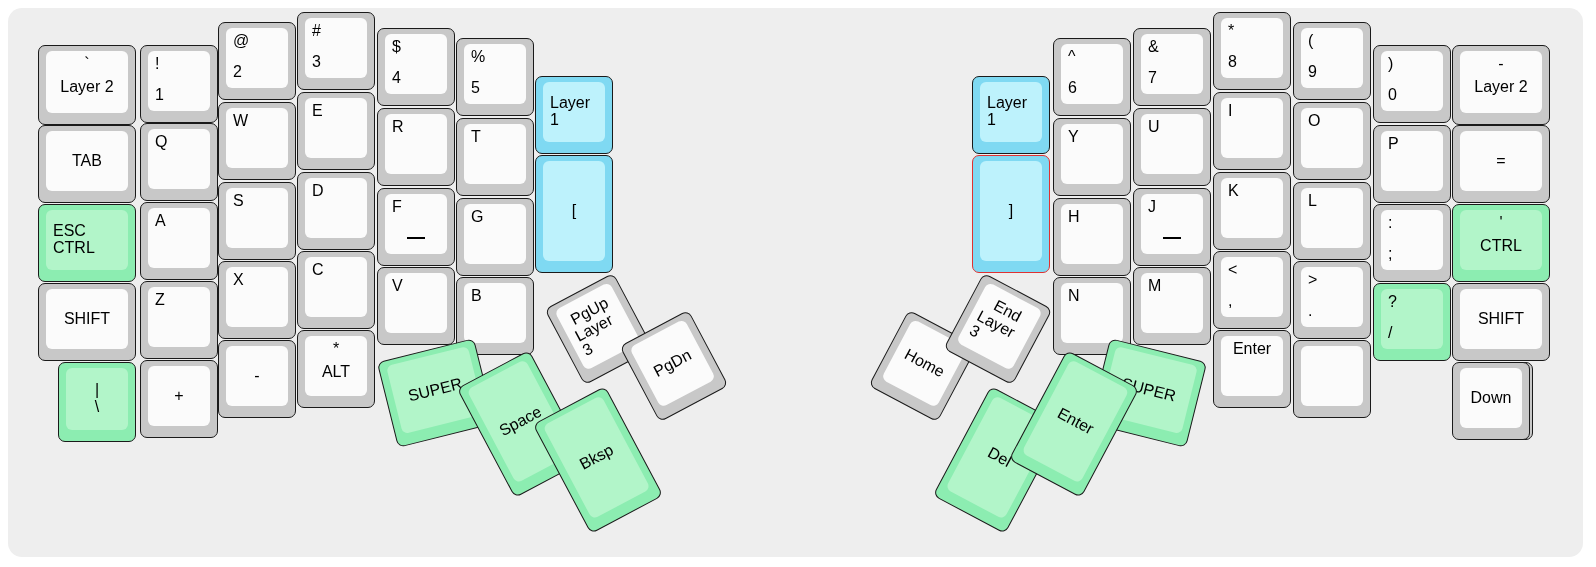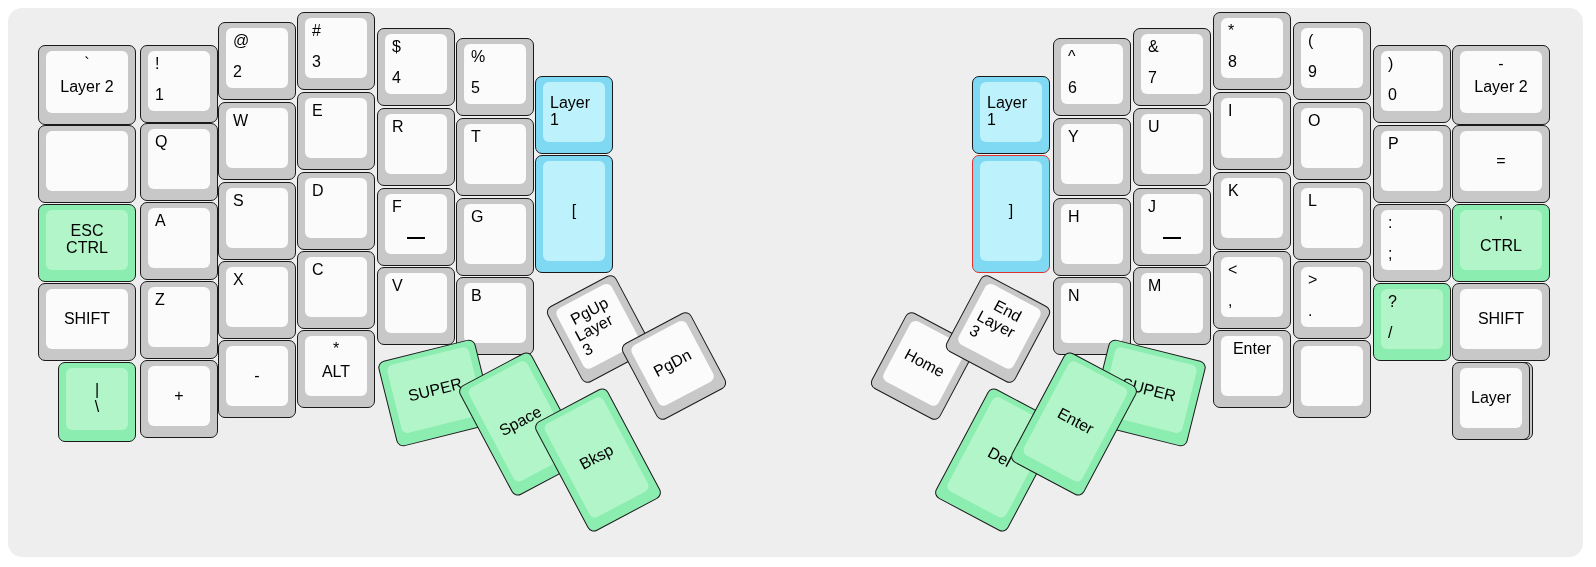--- a/index.html
+++ b/index.html
@@ -133,20 +133,23 @@
         </div>
       </div>
       <div class="key k-cyan" style="left: 535px; top: 76px; width: 78px; height: 78px;">
         <div class="cap"></div>
         <div class="labels" style="align-items: center; justify-content: center;">
           <span class="lbl-main">Layer 1</span>
         </div>
       </div>
       <div class="key " style="left: 38px; top: 125px; width: 98px; height: 78px;">
         <div class="cap"></div>
+        <div class="labels" style="align-items: center; justify-content: center;">
+          <span class="lbl-main">TAB</span>
+        </div>
       </div>
       <div class="key " style="left: 140px; top: 123px; width: 78px; height: 78px;">
         <div class="cap"></div>
         <div class="labels" style="align-items: flex-start; justify-content: flex-start;">
           <span class="lbl-top">Q</span>
         </div>
       </div>
       <div class="key " style="left: 218px; top: 102px; width: 78px; height: 78px;">
         <div class="cap"></div>
         <div class="labels" style="align-items: flex-start; justify-content: flex-start;">
@@ -172,21 +175,21 @@
         </div>
       </div>
       <div class="key k-cyan" style="left: 535px; top: 155px; width: 78px; height: 118px;">
         <div class="cap"></div>
         <div class="labels" style="align-items: center; justify-content: center;">
           <span class="lbl-main">[</span>
         </div>
       </div>
       <div class="key k-green" style="left: 38px; top: 204px; width: 98px; height: 78px;">
         <div class="cap"></div>
-        <div class="labels" style="align-items: center; justify-content: center;">
+        <div class="labels" style="align-items: flex-start; justify-content: center;">
           <span class="lbl-main">ESC</span>
           <span class="lbl-sub">CTRL</span>
         </div>
       </div>
       <div class="key " style="left: 140px; top: 202px; width: 78px; height: 78px;">
         <div class="cap"></div>
         <div class="labels" style="align-items: flex-start; justify-content: flex-start;">
           <span class="lbl-top">A</span>
         </div>
       </div>
@@ -489,21 +492,21 @@
       </div>
       <div class="key " style="left: 1455px; top: 362px; width: 78px; height: 78px;">
         <div class="cap"></div>
         <div class="labels" style="align-items: center; justify-content: center;">
           <span class="lbl-main">Up</span>
         </div>
       </div>
       <div class="key " style="left: 1452px; top: 362px; width: 78px; height: 78px;">
         <div class="cap"></div>
         <div class="labels" style="align-items: center; justify-content: center;">
-          <span class="lbl-main">Layer</span>
+          <span class="lbl-main">Down</span>
         </div>
       </div>
       <div class="key rot k-green" style="left: 1098px; top: 349px; width: 100px; height: 88px; transform: rotate(14deg);">
         <div class="cap"></div>
         <div class="labels" style="align-items: center; justify-content: center;">
           <span class="lbl-main">SUPER</span>
         </div>
       </div>
       <div class="key rot " style="left: 884px; top: 323px; width: 78px; height: 86px; transform: rotate(28deg);">
         <div class="cap"></div>

